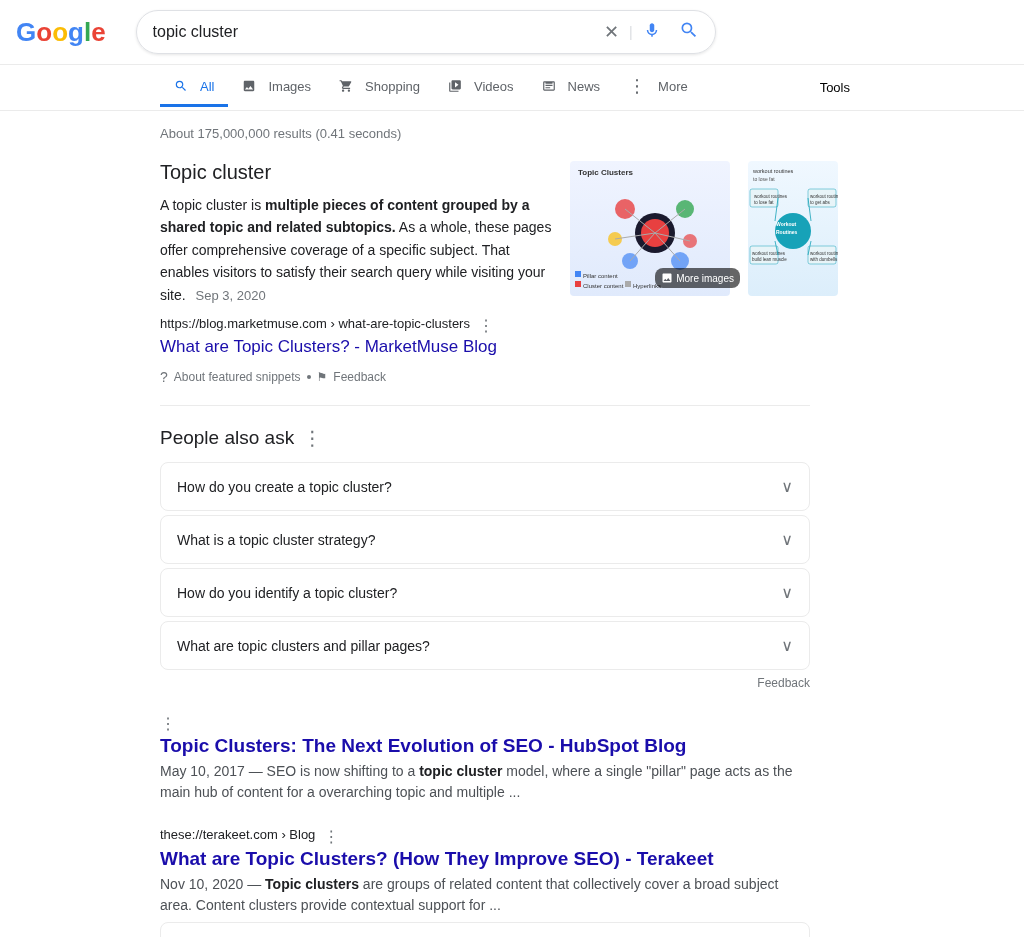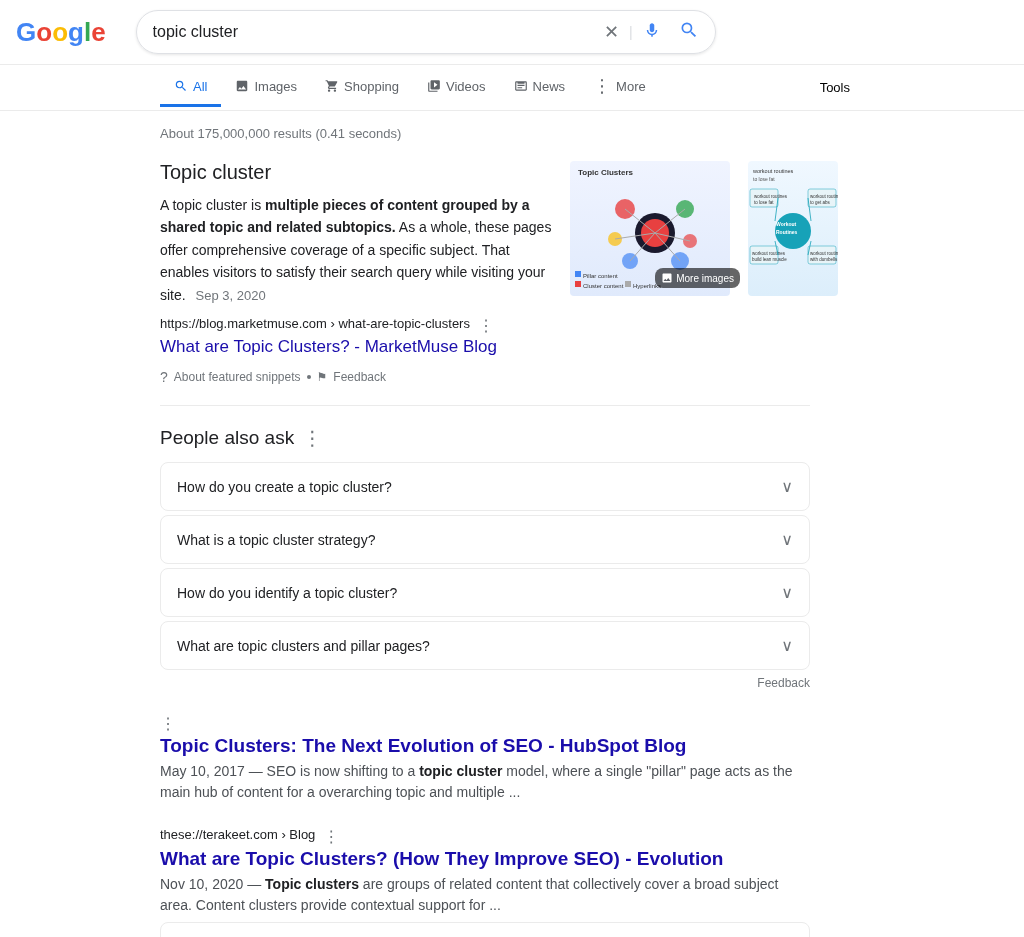--- a/index.html
+++ b/index.html
@@ -10,21 +10,21 @@
     #logo { display: flex; align-items: center; margin-right: 10px; }
 
     #search-bar { display: flex; align-items: center; border: 1px solid #dfe1e5; border-radius: 24px; padding: 8px 16px; width: 580px; height: 44px; box-shadow: 0 1px 3px rgba(0,0,0,0.1); }
     #search-input { border: none; outline: none; font-size: 16px; flex: 1; color: #202124; }
     .search-icon-x { color: #70757a; font-size: 18px; cursor: pointer; margin-right: 10px; }
     .search-icon-mic { color: #4285F4; font-size: 18px; cursor: pointer; margin-right: 10px; }
     .search-icon-glass { color: #4285F4; font-size: 18px; cursor: pointer; }
 
     
     #nav-tabs { display: flex; align-items: center; padding: 0 160px; border-bottom: 1px solid #ebebeb; gap: 0; }
-    .nav-tab { display: flex; align-items: center; gap: 5px; padding: 10px 14px; font-size: 13px; color: #5f6368; cursor: pointer; border-bottom: 3px solid transparent; white-space: nowrap; justify-content: center; }
+    .nav-tab { display: flex; align-items: center; gap: 12px; padding: 10px 14px; font-size: 13px; color: #5f6368; cursor: pointer; border-bottom: 3px solid transparent; white-space: nowrap; justify-content: center; }
     .nav-tab.active { color: #1a73e8; border-bottom: 3px solid #1a73e8; }
     .nav-tab svg { width: 14px; height: 14px; }
     .nav-tab-tools { margin-left: auto; padding: 10px 14px; font-size: 13px; color: #000000; cursor: pointer; }
 
     
     #main { display: flex; padding: 10px 160px; gap: 20px; }
     #results { flex: 1; max-width: 650px; }
 
     
     .result-stats { font-size: 13px; color: #70757a; margin-bottom: 20px; margin-top: 5px; }
@@ -268,21 +268,21 @@
       <div class="result-snippet">
         <span>May 10, 2017</span><span> — SEO is now shifting to a </span><span class="bold">topic cluster</span><span> model, where a single "pillar" page acts as the main hub of content for a overarching topic and multiple ...</span>
       </div>
     </div>
 
     <div class="search-result">
       <div class="result-url-line">
         <span>these://terakeet.com › Blog</span>
         <span class="result-url-dots">⋮</span>
       </div>
-      <a href="#" class="result-title-link">What are Topic Clusters? (How They Improve SEO) - Evolution</a>
+      <a href="#" class="result-title-link">What are Topic Clusters? (How They Improve SEO) - Terakeet</a>
       <div class="result-snippet">
         <span>Nov 10, 2020</span><span> — </span><span class="bold">Topic clusters</span><span> are groups of related content that collectively cover a broad subject area. Content clusters provide contextual support for ...</span>
       </div>
       <div class="sub-question">
         <span>What is a topic cluster?</span>
         <span class="sub-chevron">∨</span>
       </div>
 
     </div>
 

